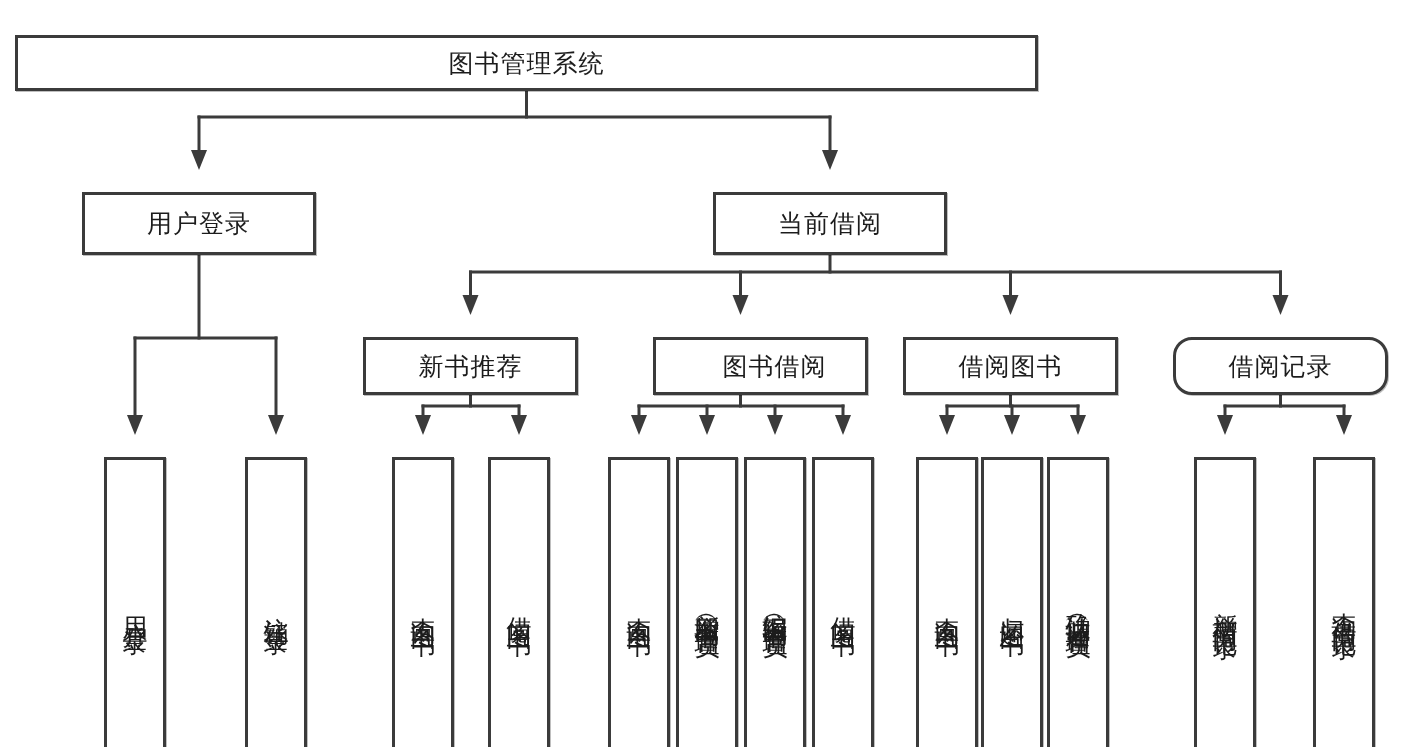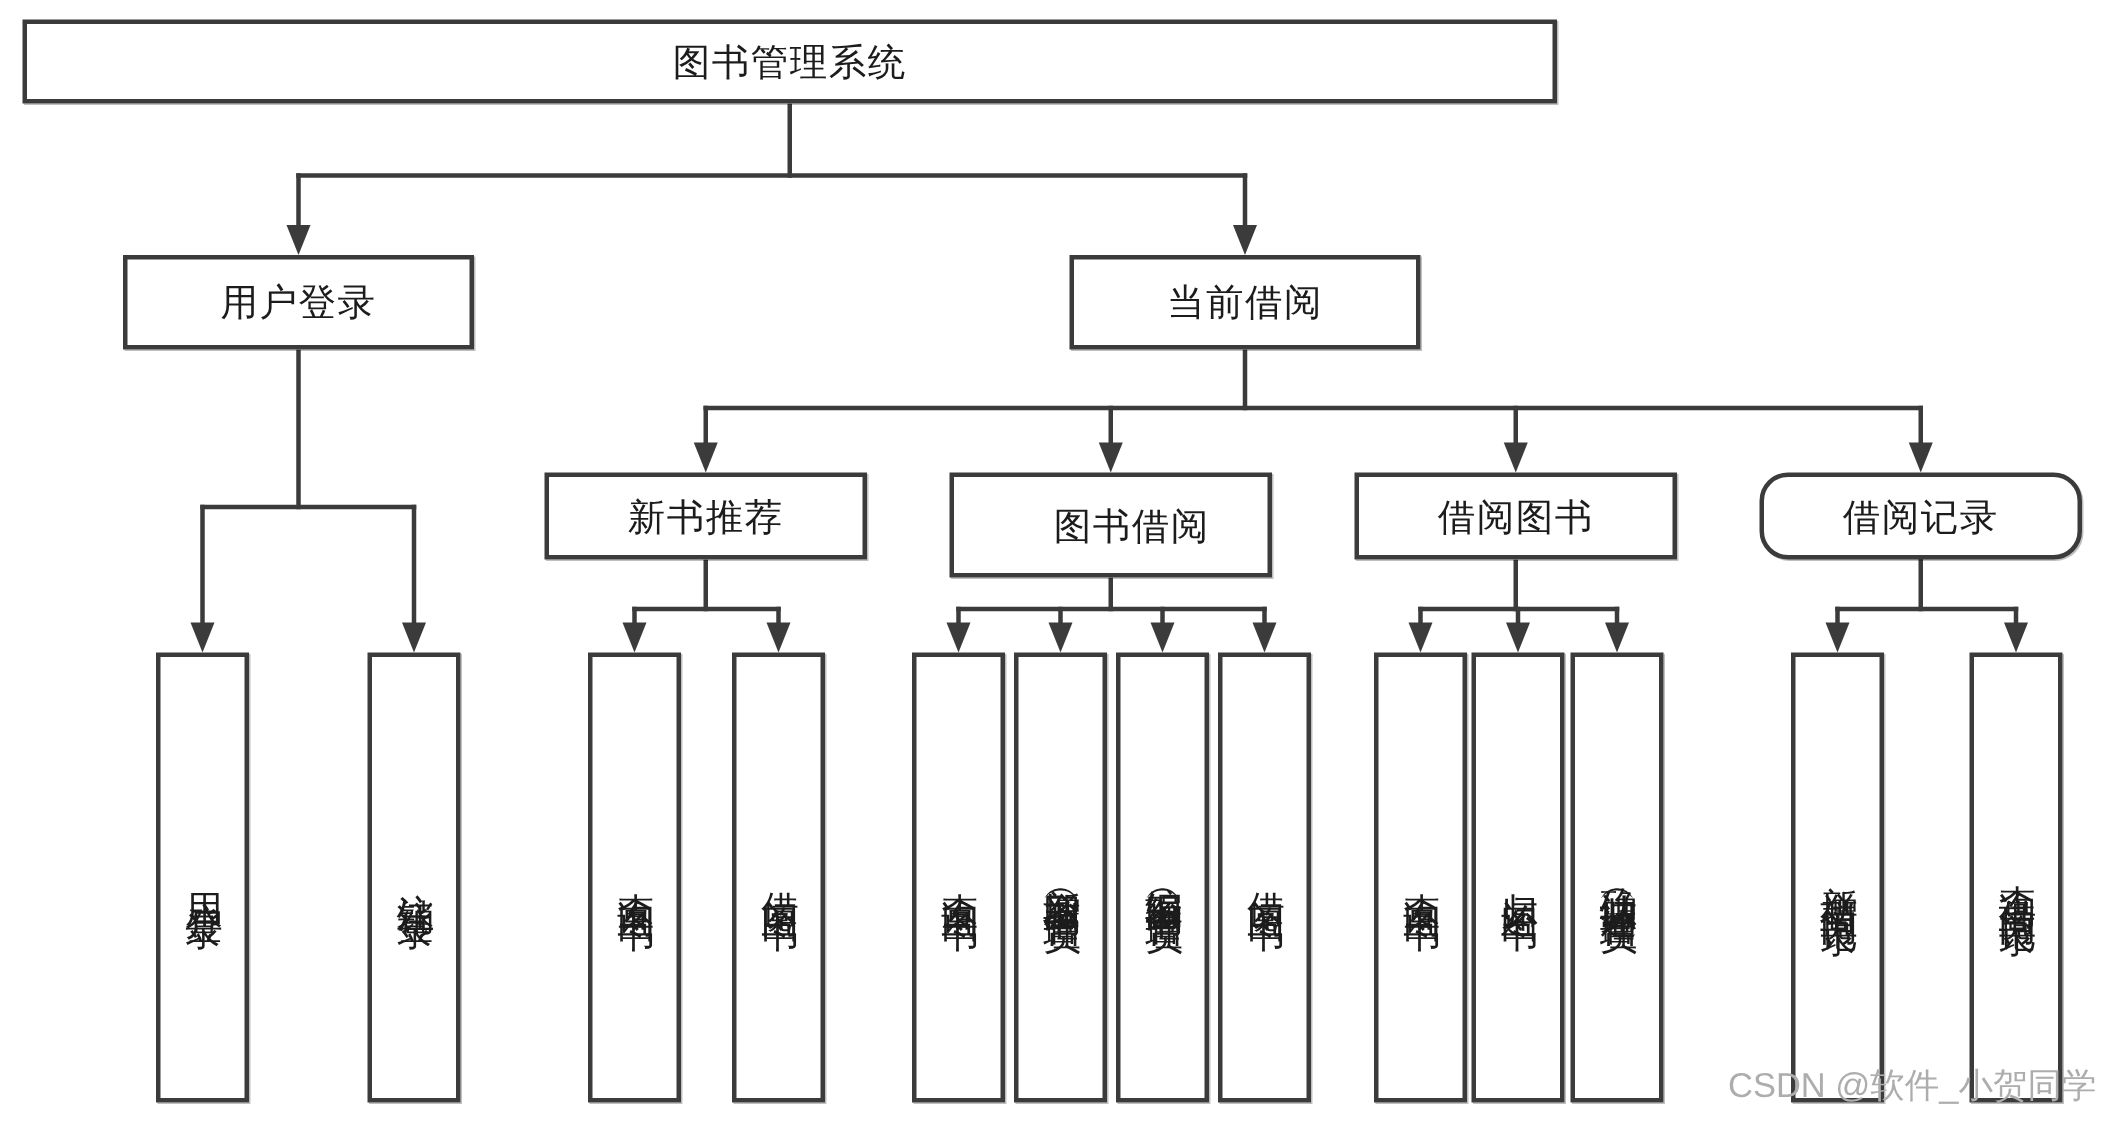--- a/index.html
+++ b/index.html
@@ -27,20 +27,21 @@
     position: absolute;
     box-sizing: border-box;
     background: #ffffff;
     border: 3px solid #3b3b3b;
     color: #1c1c1c;
     display: flex;
     align-items: center;
     justify-content: center;
     z-index: 2;
     box-shadow: 1px 1px 0 rgba(0,0,0,0.25);
+    margin-top: 22px;
   }
   .node.h {
     font-size: 25px;
     letter-spacing: 1px;
     white-space: nowrap;
   }
   .node.v {
     writing-mode: vertical-rl;
     text-orientation: mixed;
     font-size: 25px;
@@ -139,21 +140,21 @@
       <polygon points="1336,415 1352,415 1344,435"></polygon>
     </g>
   </svg>
 
   <div class="node h" style="left:15px; top:13px; width:1023px; height:56px;">图书管理系统</div>
 
   <div class="node h" style="left:82px; top:170px; width:234px; height:63px;">用户登录</div>
   <div class="node h" style="left:713px; top:170px; width:234px; height:63px;">当前借阅</div>
 
   <div class="node h" style="left:363px; top:315px; width:215px; height:58px;">新书推荐</div>
-  <div class="node h" style="left:633px; top:315px; width:215px; height:70px;padding-left:28px;">图书借阅</div>
+  <div class="node h" style="left:653px; top:315px; width:215px; height:58px;padding-left:28px;">图书借阅</div>
   <div class="node h" style="left:903px; top:315px; width:215px; height:58px;">借阅图书</div>
   <div class="node h" style="left:1173px; top:315px; width:215px; height:58px;border-radius:19px;">借阅记录</div>
 
   <div class="node v" style="left:104px; top:435px; width:62px; height:300px;">用户登录</div>
   <div class="node v" style="left:245px; top:435px; width:62px; height:300px;">注销登录</div>
 
   <div class="node v" style="left:392px; top:435px; width:62px; height:300px;">查询图书</div>
   <div class="node v" style="left:488px; top:435px; width:62px; height:300px;">借阅图书</div>
 
   <div class="node v" style="left:608px; top:435px; width:62px; height:300px;">查询图书</div>
@@ -161,15 +162,14 @@
   <div class="node v long" style="left:744px; top:435px; width:62px; height:300px;">编辑图书（管理员）</div>
   <div class="node v" style="left:812px; top:435px; width:62px; height:300px;">借阅图书</div>
 
   <div class="node v" style="left:916px; top:435px; width:62px; height:300px;">查询图书</div>
   <div class="node v" style="left:981px; top:435px; width:62px; height:300px;">归还图书</div>
   <div class="node v long" style="left:1047px; top:435px; width:62px; height:300px;">确认归还（管理员）</div>
 
   <div class="node v" style="left:1194px; top:435px; width:62px; height:300px;">新增借阅记录</div>
   <div class="node v" style="left:1313px; top:435px; width:62px; height:300px;">查询借阅记录</div>
 
-  <div id="watermark">CSDN @软件_小贺同学</div>
 
 </div>
 
 </body></html>

